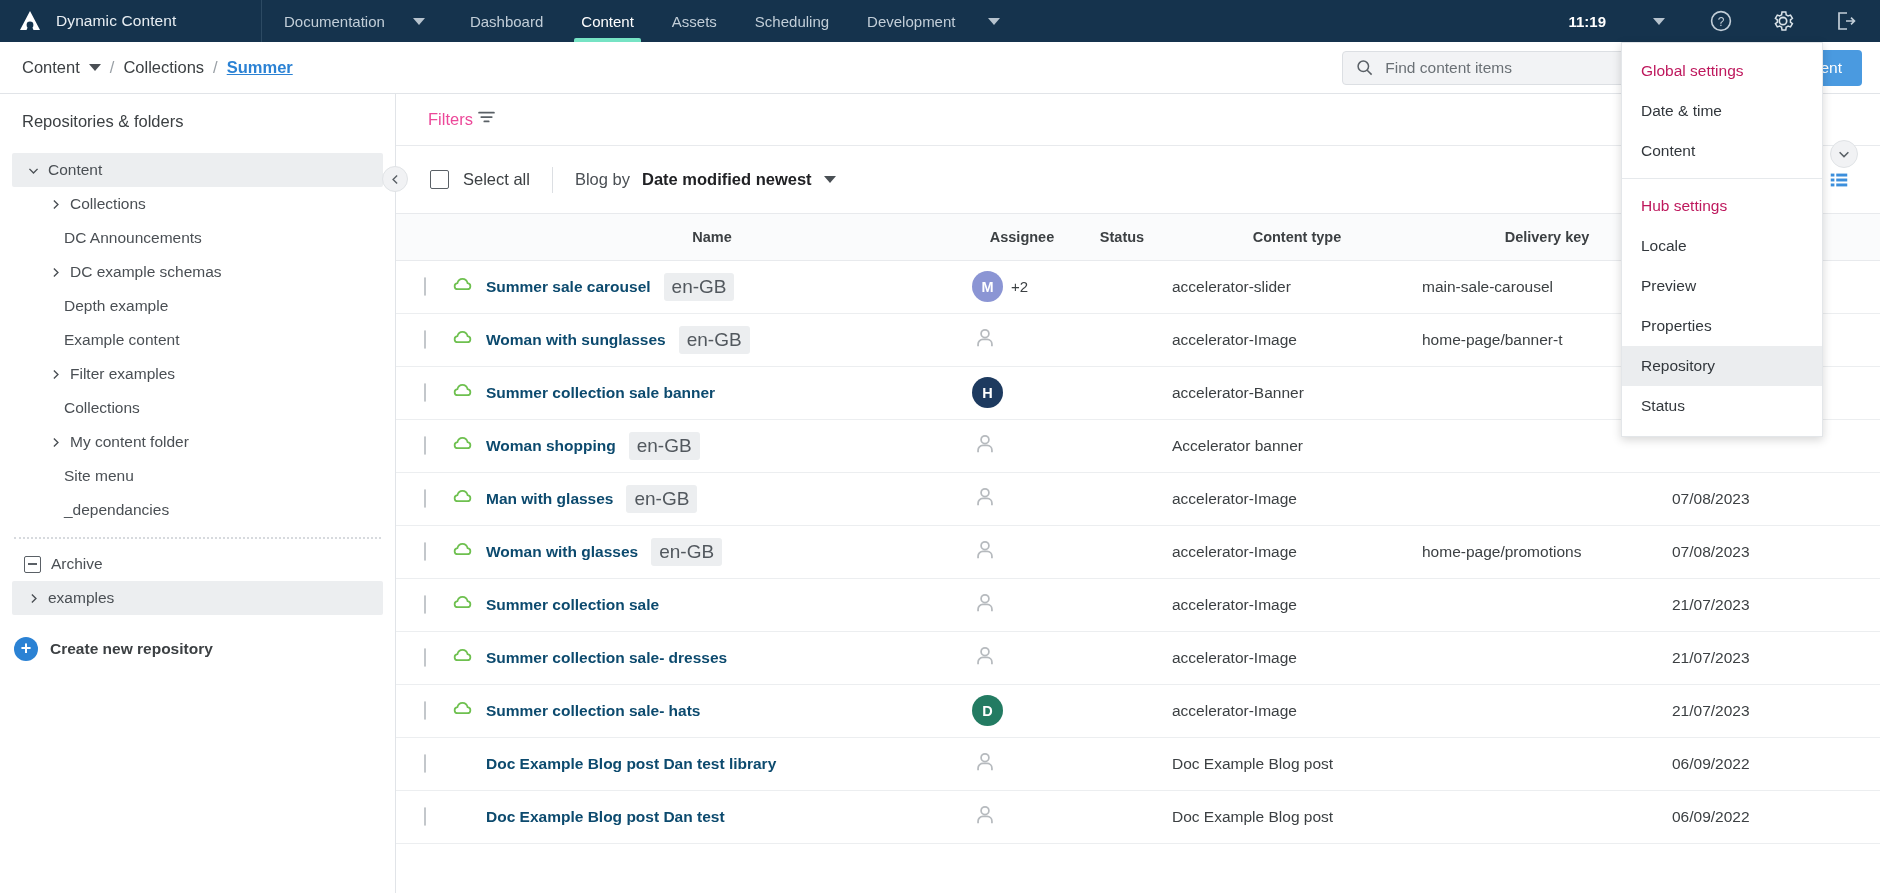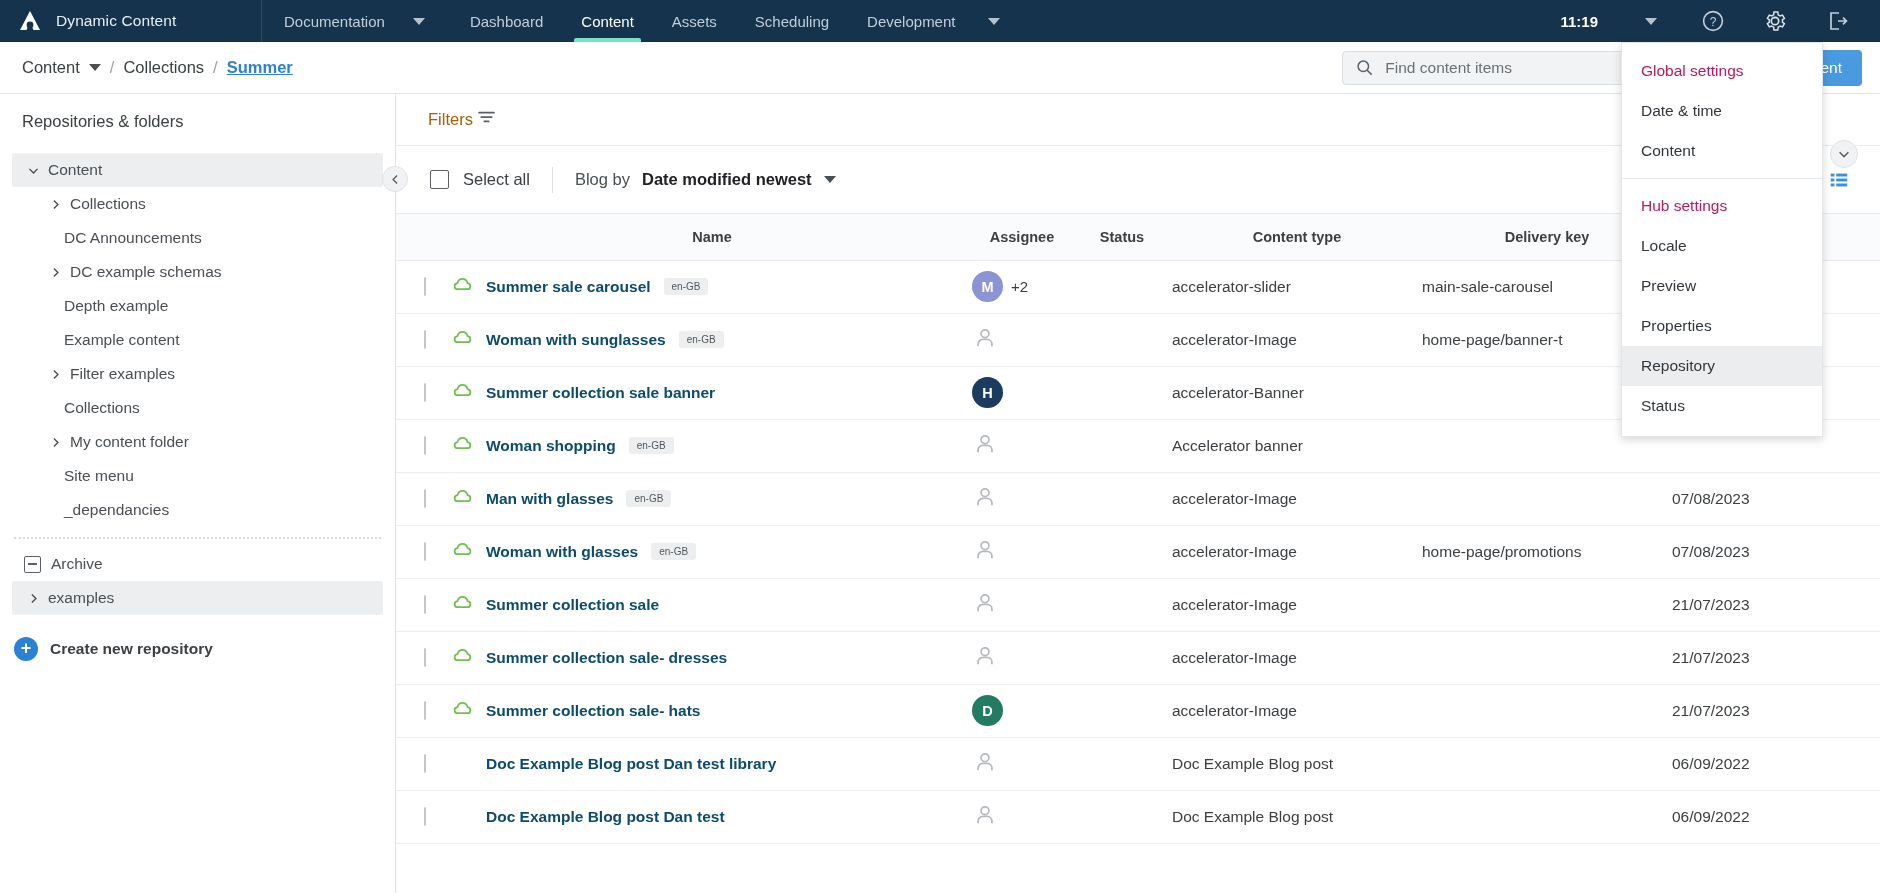--- a/index.html
+++ b/index.html
@@ -45,21 +45,21 @@
   }
   .caret-down {
     width: 0; height: 0;
     border-left: 6px solid transparent;
     border-right: 6px solid transparent;
     border-top: 7px solid #b6c3ce;
   }
   .nav-caret-btn { display: flex; align-items: center; padding: 0 26px 0 14px; }
   .topnav-right {
     margin-left: auto; display: flex; align-items: center; gap: 16px;
-    padding-right: 20px;
+    padding-right: 12px;
   }
   .clock { font-size: 15px; color: #ffffff; font-weight: bold; padding: 0 14px; }
   .icon-btn {
     width: 46px; height: 42px;
     display: flex; align-items: center; justify-content: center;
   }
 
   
   .crumbbar {
     height: 52px;
@@ -149,21 +149,21 @@
     display: flex; align-items: center; justify-content: center;
     z-index: 12;
   }
 
   
   .main { flex: 1; min-width: 0; display: flex; flex-direction: column; background: #fff; }
   .filterbar {
     height: 52px; display: flex; align-items: center;
     padding-left: 32px; border-bottom: 1px solid #e8eaed;
   }
-  .filters-label { font-size: 16.5px; color: #a16207; margin-right: 3px; }
+  .filters-label { font-size: 16.5px; color: #ec4899; margin-right: 3px; }
   .toolbar {
     height: 68px; display: flex; align-items: center;
     padding: 0 22px 0 34px; border-bottom: 1px solid #e8eaed;
   }
   .cbox {
     width: 19px; height: 19px; border: 1.8px solid #5a6066; border-radius: 2px;
     flex: 0 0 19px;
   }
   .cbox.light { border-color: #c3c7cb; }
   .select-all { font-size: 16.5px; color: #3c4043; margin-left: 14px; }
@@ -208,21 +208,21 @@
   .c-date  { width: auto; }
   tbody td {
     height: 53px; border-bottom: 1px solid #eceef0;
     font-size: 15.5px; color: #3c4043; padding: 0;
     vertical-align: middle;
   }
   .namecell { display: flex; align-items: center; gap: 13px; }
   .cloud-icon { flex: 0 0 21px; }
   .item-name { font-weight: bold; color: #0c4a6e; white-space: nowrap; }
   .locale-badge {
-    background: #eceef0; color: #52585e; font-size: 10px;
+    background: #eceef0; color: #52585e; font-size: 19px;
     padding: 3px 8px; border-radius: 3px; white-space: nowrap;
   }
   .avatar {
     width: 31px; height: 31px; border-radius: 50%;
     display: inline-flex; align-items: center; justify-content: center;
     color: #fff; font-size: 14.5px; font-weight: bold;
   }
   .asg-wrap { display: flex; align-items: center; gap: 8px; }
   .plus-n { font-size: 15px; color: #3c4043; }
   .row-type, .row-key, .row-date { white-space: nowrap; }

